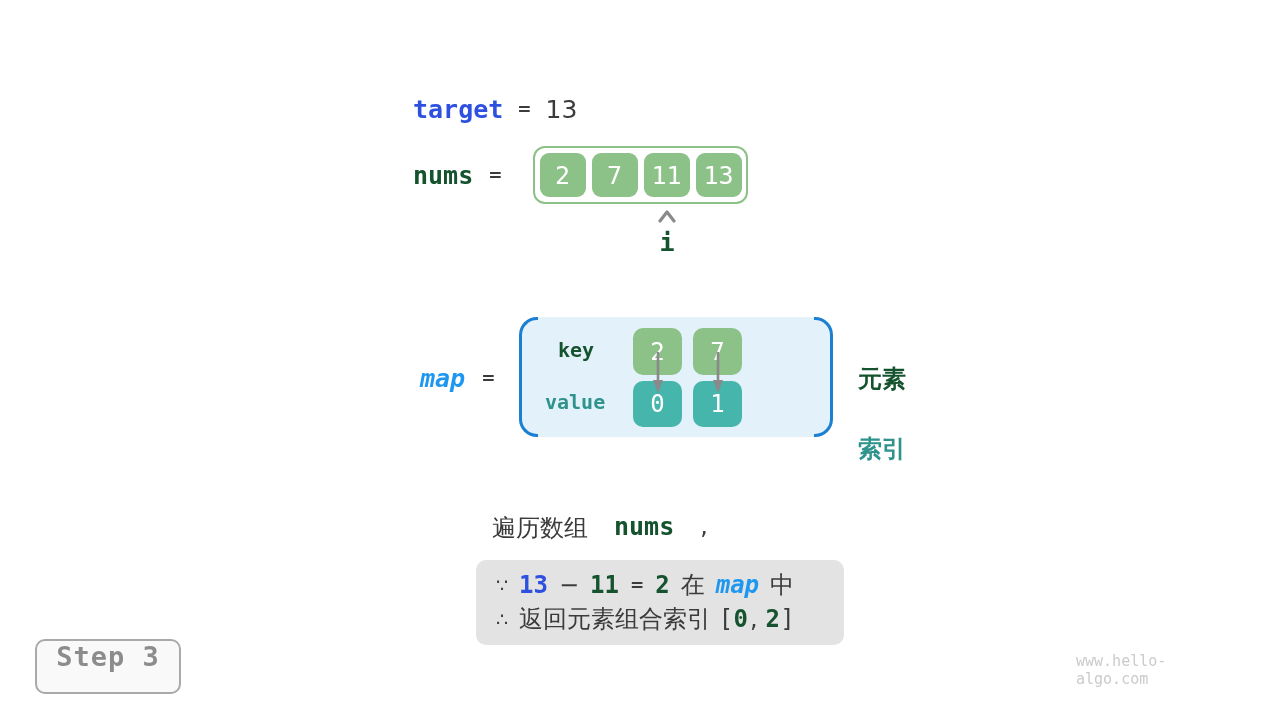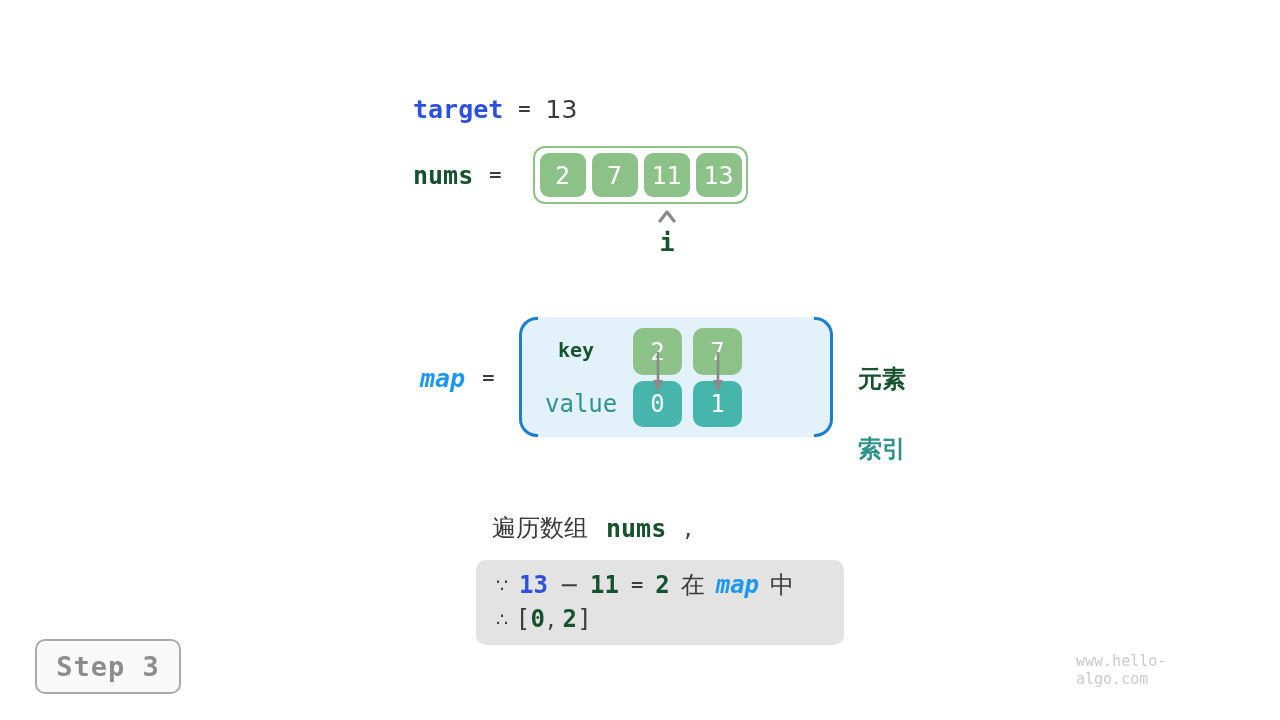--- a/index.html
+++ b/index.html
@@ -35,54 +35,54 @@
   .chevron { left:657px; top:210px; width:20px; height:13px; }
   .i-label { left:655px; top:228px; width:24px; text-align:center; font-size:25px; font-weight:bold; }
 
   
   .map-label-row { left:420px; top:363px; gap:16px; height:30px; }
   .map-box { left:519px; top:317px; width:314px; height:120px; background:#E3F1FA; border-radius:18px; }
   .bracket { position:absolute; top:0; bottom:0; width:19px; box-sizing:border-box; }
   .bracket-left  { left:0;  border-left:3px solid #1B7FD2; border-top:3px solid #1B7FD2; border-bottom:3px solid #1B7FD2; border-radius:18px 0 0 18px; }
   .bracket-right { right:0; border-right:3px solid #1B7FD2; border-top:3px solid #1B7FD2; border-bottom:3px solid #1B7FD2; border-radius:0 18px 18px 0; }
   .key-label   { left:39px; top:21px; font-size:20px; font-weight:bold; }
-  .value-label { left:26px; top:73px; font-size:24px; font-weight:normal;text-align:right; }
+  .value-label { left:26px; top:73px; font-size:20px; font-weight:bold;text-align:right; }
   .map-cell {
     position:absolute; width:49px; height:47px; border-radius:10px; color:#ffffff;
     font-size:24px; display:flex; align-items:center; justify-content:center; z-index:1;
   }
   .map-key { background:#8CC188; top:11px; }
   .map-val { background:#46B5AC; top:64px; height:46px; }
   .col1 { left:114px; } .col2 { left:174px; }
   .kv-arrow { position:absolute; top:35px; width:14px; height:42px; z-index:2; }
   .kv-arrow-1 { left:132px; } .kv-arrow-2 { left:192px; }
   .side-label { font-size:24px; font-weight:bold;margin-top:24px; }
   .element-label { left:858px; top:339px; }
   .index-label   { left:858px; top:409px; }
 
   
-  .sentence { left:492px; top:512px; gap:18px; font-size:24px; color:#3B3B3B; align-items:center; }
+  .sentence { left:492px; top:512px; gap:26px; font-size:24px; color:#3B3B3B; align-items:flex-start; }
   .inline-code { font-size:25px; }
 
   
   .conclusion-box {
     left:476px; top:560px; width:368px; height:85px; box-sizing:border-box;
     background:#E3E3E3; border-radius:10px; padding:9px 0 0 20px;
     display:flex; flex-direction:column; gap:2px;
   }
   .c-line { display:flex; align-items:center; gap:11px; font-size:24px; color:#3B3B3B; height:32px; }
   .c-sym { font-size:19px; color:#3B3B3B; }
   .c-num { font-size:24px; font-weight:bold; font-family:"DejaVu Sans Mono","Liberation Mono",monospace; }
   .bracket-group { display:flex; align-items:center; gap:2px; }
 
   
   .step-badge {
     left:35px; top:639px; width:146px; height:55px; box-sizing:border-box;
     border:2px solid #A9A9A9; border-radius:10px; background:#F9F9F9;
-    display:flex; align-items:center; justify-content:center;
+    display:flex; align-items:flex-start; justify-content:center;
   }
   .step-text { font-size:27px; font-weight:bold; color:#8C8C8C; letter-spacing:1px; }
 
   
   .watermark { left:1076px; top:652px; font-size:15px; color:#CBCBCB; }
 </style>
 </head>
 <body>
 
 <div id="stage">
@@ -153,20 +153,21 @@
       <span>−</span>
       <span class="c-num green">11</span>
       <span class="eq">=</span>
       <span class="c-num green">2</span>
       <span>在</span>
       <span class="c-num azure">map</span>
       <span>中</span>
     </div>
     <div class="c-line">
       <span class="c-sym">∴</span>
+      <span>返回元素组合索引</span>
       <span class="bracket-group">
         <span>[</span>
         <span class="c-num green">0</span>
         <span>,</span>
         <span class="c-num green" style="margin-left:6px">2</span>
         <span>]</span>
       </span>
     </div>
   </div>
 

